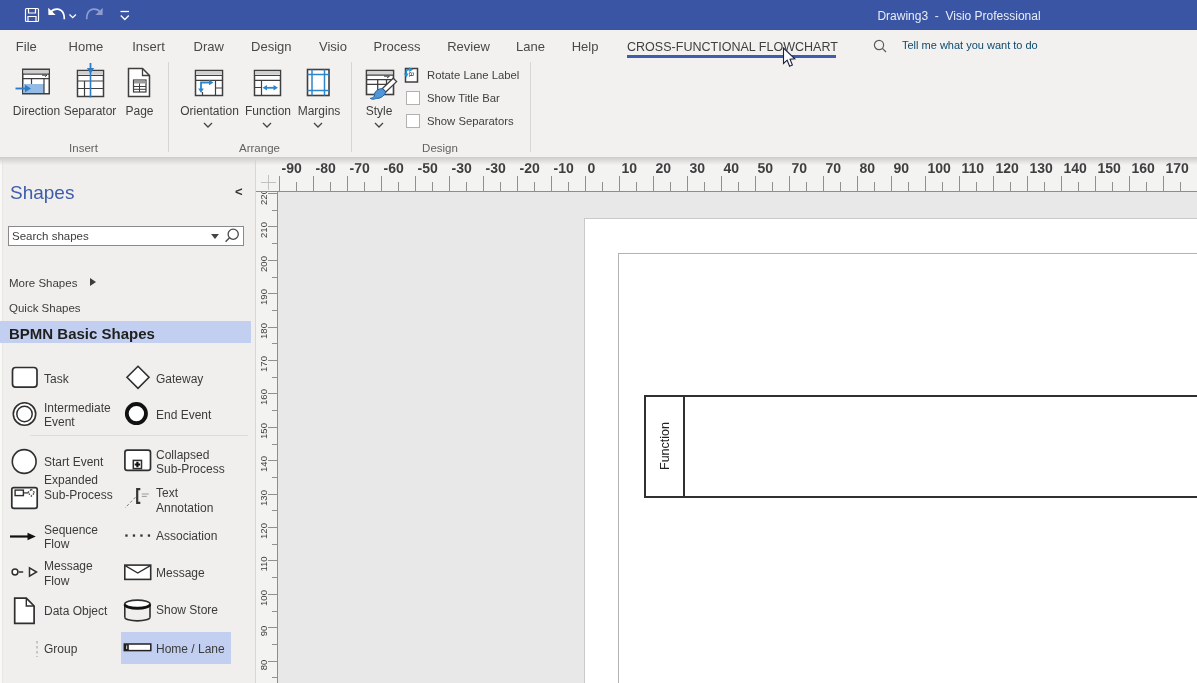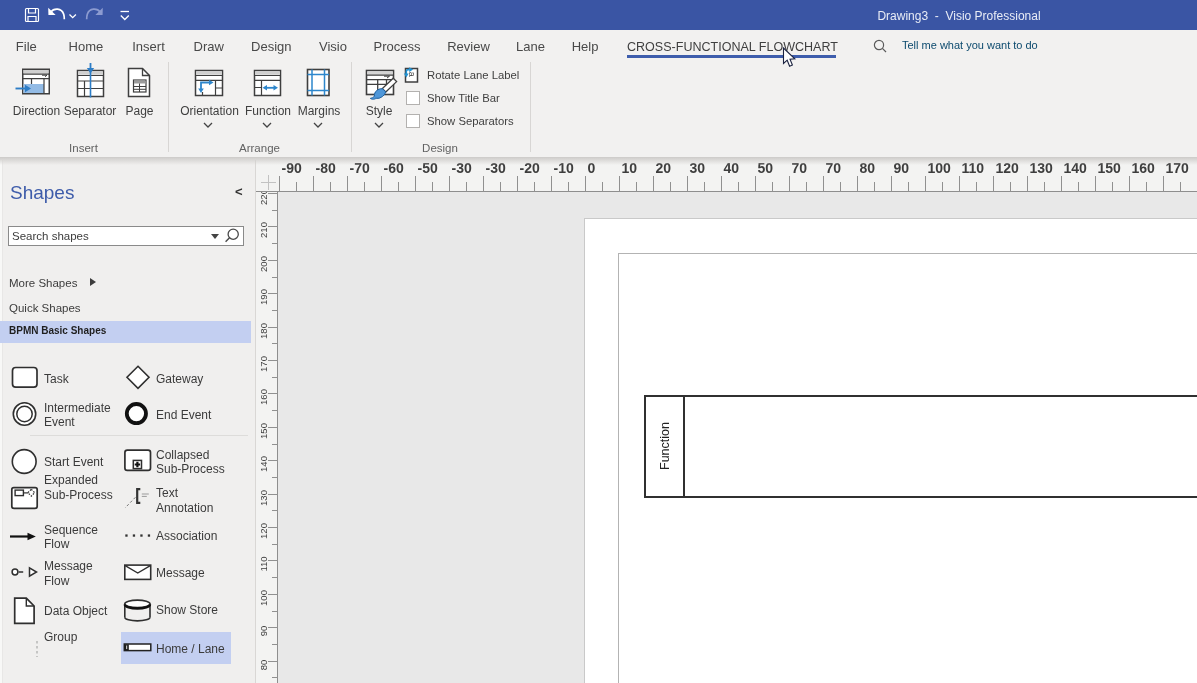--- a/index.html
+++ b/index.html
@@ -27,21 +27,21 @@
 #panel{left:0;top:0;width:256px;height:523px;background:#f0efee;border-right:1px solid #d9d7d5}
 #shapesT{left:10px;top:21.5px;font-size:19px;color:#3e5caa}
 #collapse{left:235px;top:24px;font-size:13px;color:#333;font-weight:bold}
 #sbox{left:8px;top:66px;width:236px;height:20px;background:#fff;border:1px solid #8a8a8a}
 #sboxtext{left:12px;top:70px;font-size:11.5px;color:#3c3c3c}
 #sboxarrow{left:211px;top:74px;width:0;height:0;border-left:4px solid transparent;border-right:4px solid transparent;border-top:5px solid #444}
 #moreshapes{left:9px;top:116.5px;font-size:11.5px;color:#3c3c3c}
 #msarrow{left:90px;top:118px;width:0;height:0;border-top:4.5px solid transparent;border-bottom:4.5px solid transparent;border-left:6px solid #3c3c3c}
 #quickshapes{left:9px;top:141.5px;font-size:11.5px;color:#3c3c3c}
 #bpmn{left:0px;top:161px;width:251px;height:22px;background:#c3cff1}
-#bpmntext{left:9px;top:164.5px;font-size:10px;font-weight:bold;color:#1f1f1f}
+#bpmntext{left:9px;top:164.5px;font-size:15px;font-weight:bold;color:#1f1f1f}
 #listsep{left:30px;top:275px;width:218px;height:1px;background:#dddcda}
 .sl{font-size:12px;color:#3b3b3b;line-height:14.5px;white-space:nowrap}
 
 #hruler{left:256px;top:0;width:941px;height:32px;background:#f3f3f2}
 #vruler{left:256px;top:0;width:22px;height:523px;background:#f3f3f2}
 #hrline{left:256px;top:31px;width:941px;height:1px;background:#8e8e8e}
 #vrline{left:277px;top:32px;width:1px;height:491px;background:#8e8e8e}
 .ht{position:absolute;top:15.5px;width:1px;height:16px;background:#909090}
 .hm{position:absolute;top:21.5px;width:1px;height:10px;background:#909090}
 .hn{position:absolute;top:0;font-size:14px;font-weight:bold;color:#3d3d3d;font-style:normal}
@@ -268,21 +268,21 @@
  <div class="abs sl" style="left:44px;top:294.5px">Start Event</div>
  <div class="abs sl" style="left:156px;top:287.5px">Collapsed<br>Sub-Process</div>
  <div class="abs sl" style="left:44px;top:313px">Expanded<br>Sub-Process</div>
  <div class="abs sl" style="left:156px;top:326px">Text<br>Annotation</div>
  <div class="abs sl" style="left:44px;top:362.5px">Sequence<br>Flow</div>
  <div class="abs sl" style="left:156px;top:369px">Association</div>
  <div class="abs sl" style="left:44px;top:399px">Message<br>Flow</div>
  <div class="abs sl" style="left:156px;top:406px">Message</div>
  <div class="abs sl" style="left:44px;top:443.5px">Data Object</div>
  <div class="abs sl" style="left:156px;top:443px">Show Store</div>
- <div class="abs sl" style="left:44px;top:470px">Group</div>
+ <div class="abs sl" style="left:44px;top:482px">Group</div>
  <div class="abs" style="left:121px;top:472px;width:110px;height:32px;background:#c3cff1"></div>
  <div class="abs sl" style="left:156px;top:481.5px">Home / Lane</div>
 
  <div class="abs" id="hruler"></div>
  <div class="abs" id="vruler"></div>
  <div class="abs" id="hrline"></div>
  <div class="abs" id="vrline"></div>
  <svg class="abs" style="left:261px;top:15px" width="15" height="15">
       <path d="M7.5 0 V15 M0 7.5 H15" stroke="#c2c2c2" stroke-width="1"></path>
     </svg>

